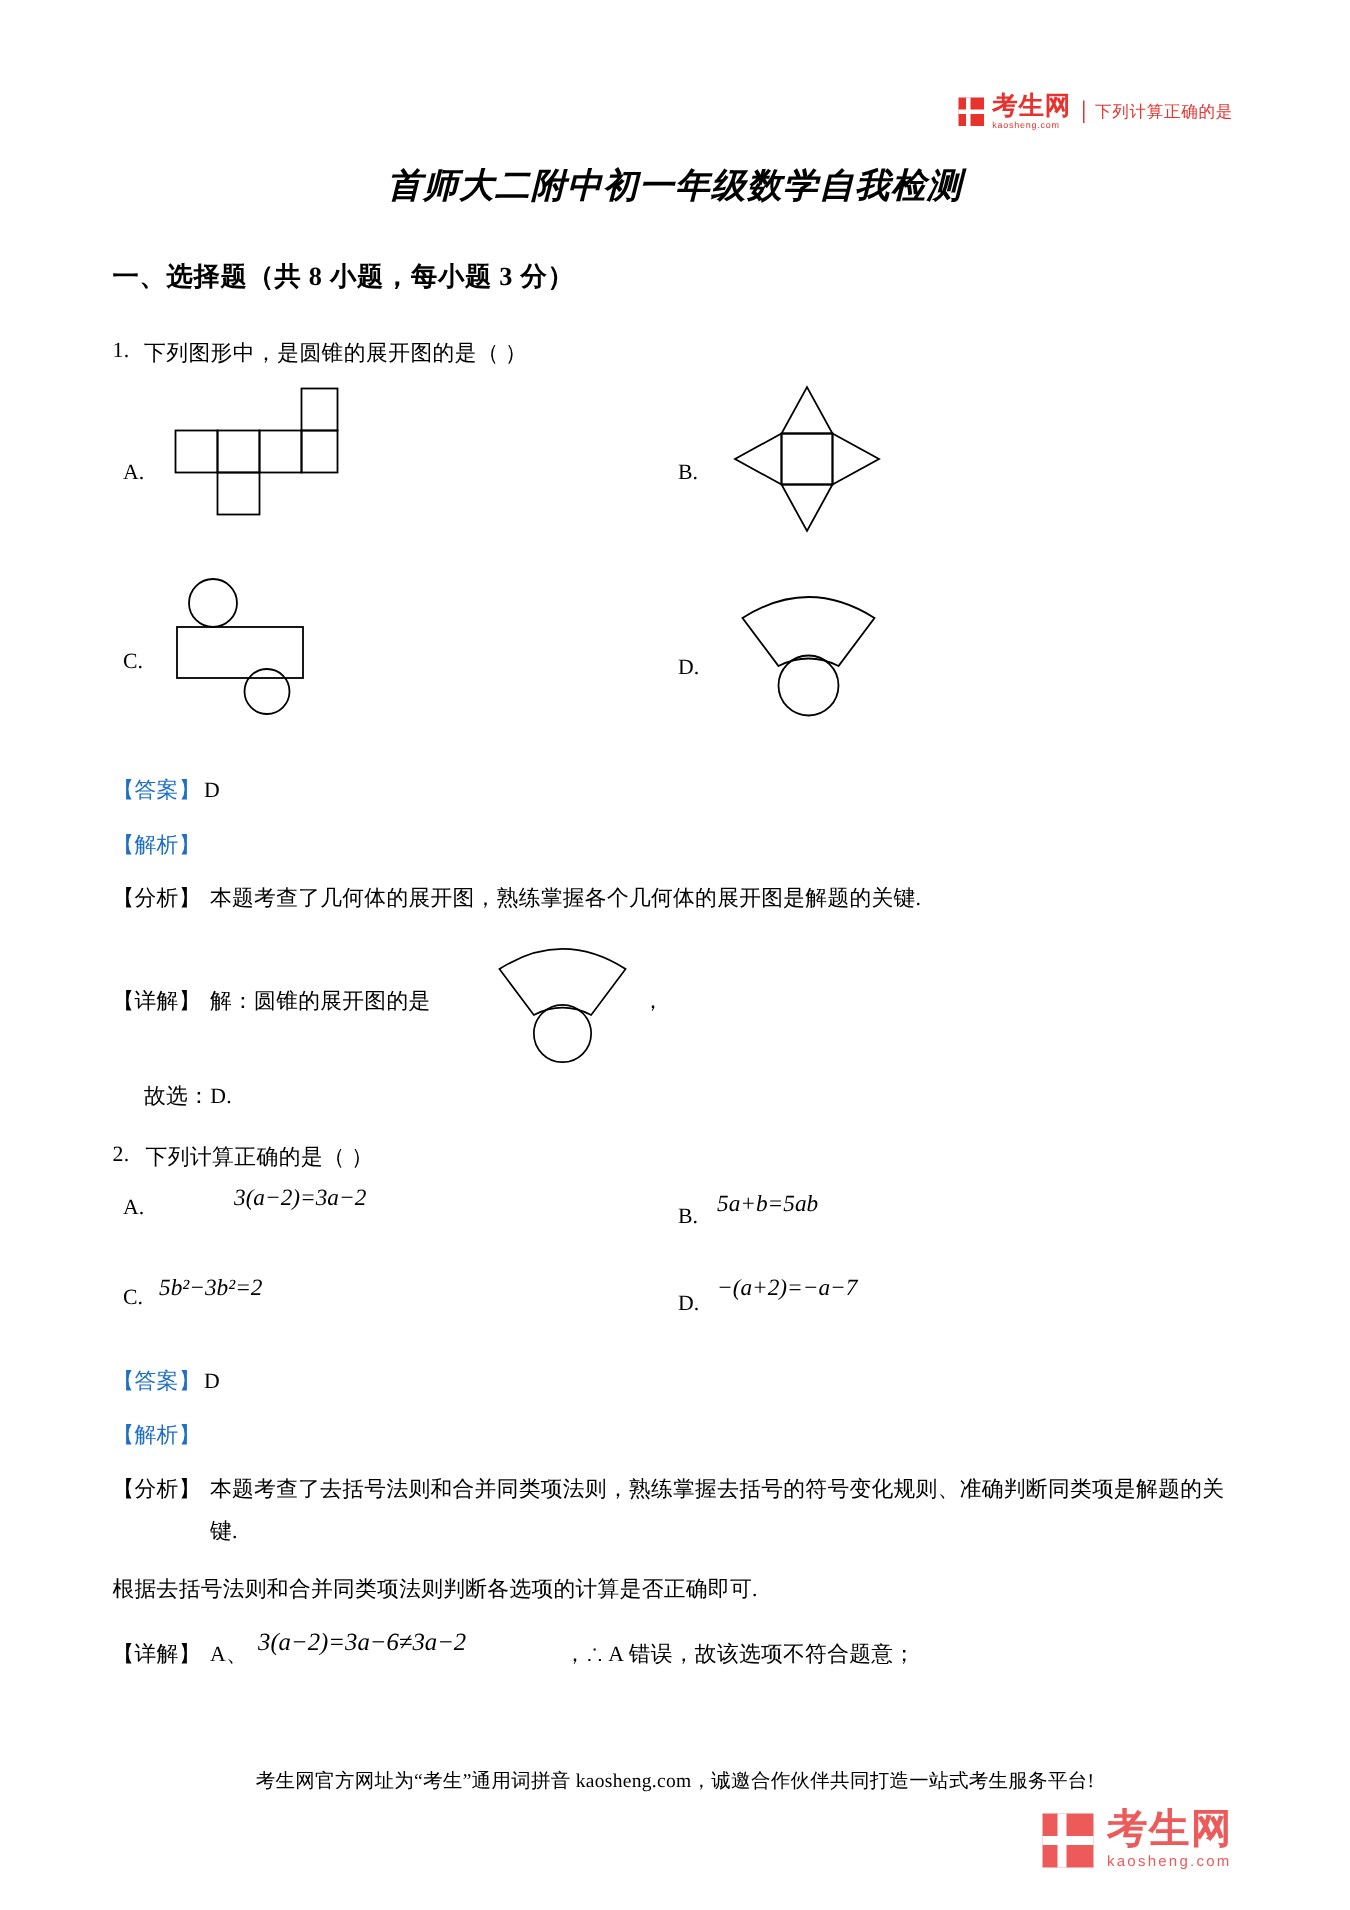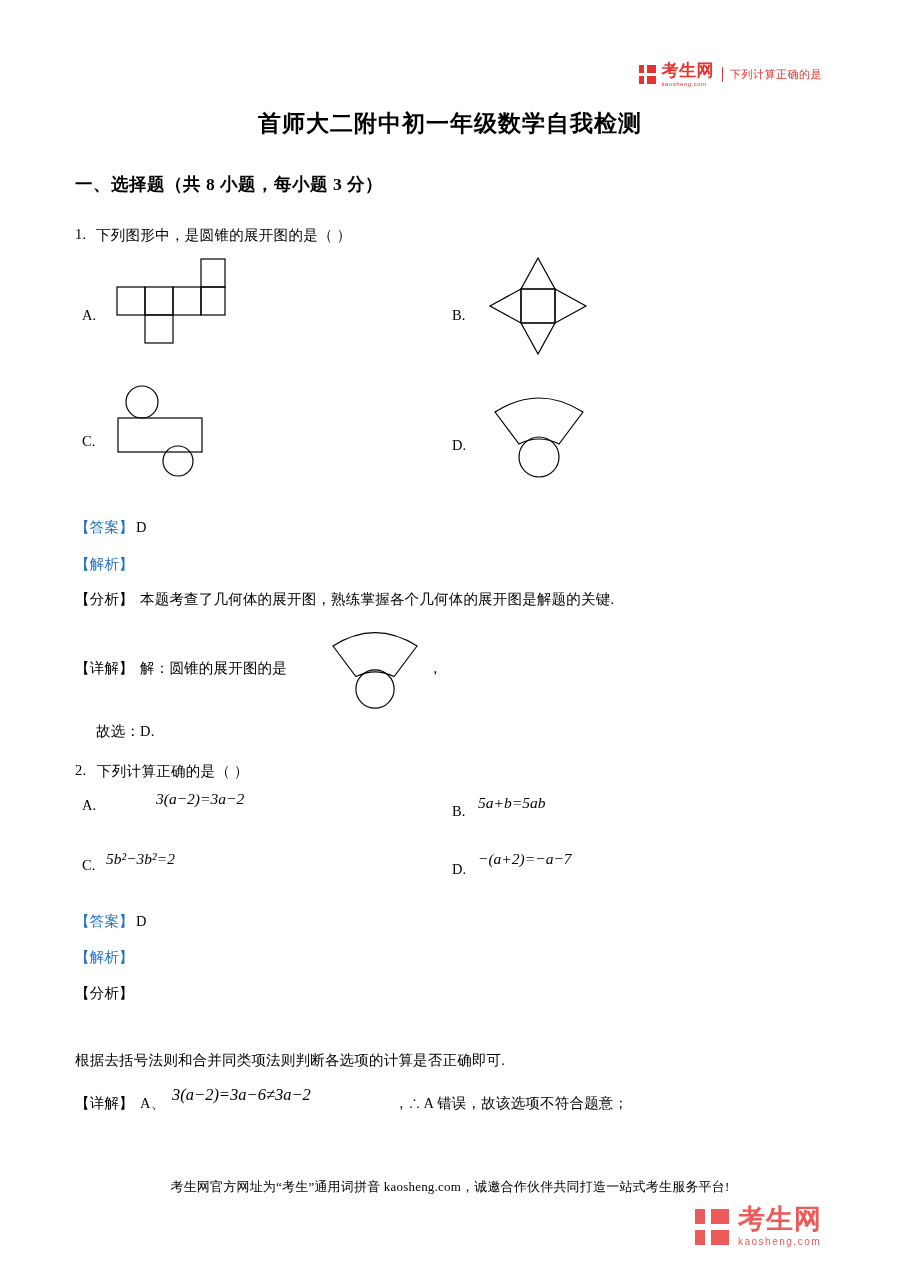--- a/index.html
+++ b/index.html
@@ -88,20 +88,21 @@
   
   .doc-title {
     position: absolute;
     top: 108px;
     left: 0;
     width: 900px;
     text-align: center;
     font-size: 23px;
     font-weight: bold;
     letter-spacing: 1px;
+    font-style: italic;
   }
 
   
   .section-heading {
     position: absolute;
     top: 172px;
     left: 75px;
     font-size: 17.5px;
     font-weight: bold;
     letter-spacing: 0.5px;
@@ -290,26 +291,27 @@
   <div class="math" style="top:850px; left:106px;">5b²−3b²=2</div>
 
   <div class="opt-label" style="top:861px; left:452px;">D.</div>
   <div class="math" style="top:850px; left:478px;">−(a+2)=−a−7</div>
 
   <div class="body-text blue" style="top:908px; left:75px;">【答案】</div>
   <div class="body-text" style="top:908px; left:136px;">D</div>
   <div class="body-text blue" style="top:944px; left:75px;">【解析】</div>
 
   <div class="body-text" style="top:980px; left:75px;">【分析】</div>
+  <div class="body-text" style="top:980px; left:140px; width:690px;">本题考查了去括号法则和合并同类项法则，熟练掌握去括号的符号变化规则、准确判断同类项是解题的关键.</div>
   <div class="body-text" style="top:1047px; left:75px; width:750px;">根据去括号法则和合并同类项法则判断各选项的计算是否正确即可.</div>
 
   <div class="body-text" style="top:1090px; left:75px;">【详解】</div>
   <div class="body-text" style="top:1090px; left:140px;">A、</div>
   <div class="math" style="top:1085px; left:172px; font-size:16.5px;">3(a−2)=3a−6≠3a−2</div>
-  <div class="body-text" style="top:1090px; left:394px;">，∴ A 错误，故该选项不符合题意；</div>
+  <div class="body-text" style="top:1090px; left:376px;">，∴ A 错误，故该选项不符合题意；</div>
 
   <div class="footer-text">考生网官方网址为“考生”通用词拼音 kaosheng.com，诚邀合作伙伴共同打造一站式考生服务平台!</div>
 
   <div class="footer-logo">
     <div class="footer-mark"></div>
     <div class="footer-text-block">
       <span class="footer-name">考生网</span>
       <span class="footer-sub">kaosheng.com</span>
     </div>
   </div>

